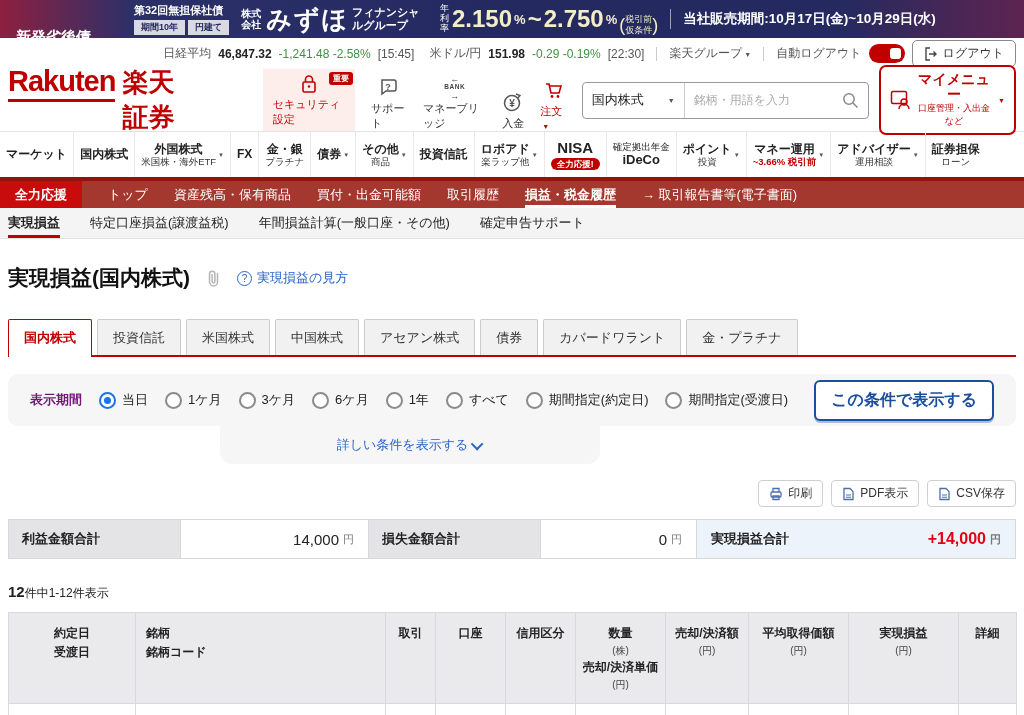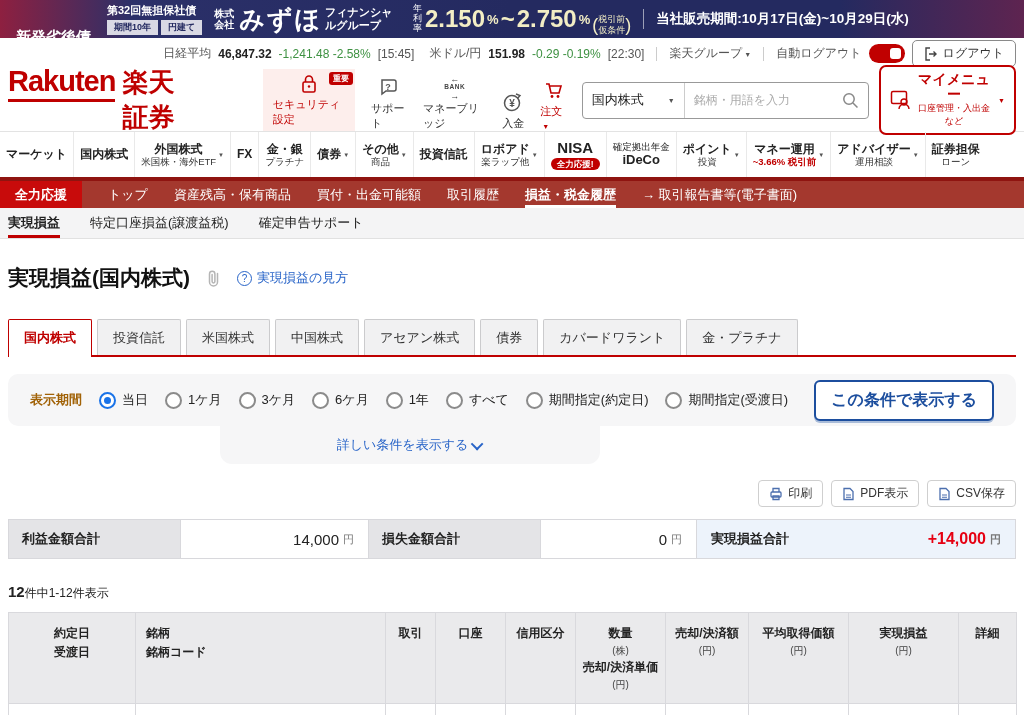--- a/index.html
+++ b/index.html
@@ -4,21 +4,21 @@
 <style>
   * { box-sizing: border-box; margin: 0; padding: 0; }
   html,body { width:1024px; height:715px; overflow:hidden; background:#fff;
     font-family:"Liberation Sans","DejaVu Sans",sans-serif; color:#333; }
   .page { width:1024px; height:715px; overflow:hidden; position:relative; }
 
   
   .ad-banner { height:38px; display:flex; align-items:center; gap:12px; padding:0 12px; color:#fff;
     background:linear-gradient(90deg,#8e2040 0%,#2b3069 13%,#242a60 50%,#242a60 82%,#5e2450 100%); }
   .ad-badge { font-size:15px; font-weight:bold; border-bottom:2px solid #fff; padding:1px 4px 3px; white-space:nowrap;margin-top:40px; }
-  .ad-bond { display:flex; flex-direction:column; gap:2px; }
+  .ad-bond { display:flex; flex-direction:column; gap:2px;margin-left:27px; }
   .ad-bond-name { font-size:11px; font-weight:bold; white-space:nowrap; }
   .ad-bond-tags { display:flex; gap:3px; }
   .ad-bond-tags span { background:#d9d9e4; color:#242a60; font-size:9px; font-weight:bold; padding:1px 7px; }
   .ad-issuer { display:flex; align-items:center; gap:3px; font-weight:bold; }
   .ad-kk { font-size:10px; width:22px; line-height:1.15; }
   .ad-mizuho { font-size:25px; letter-spacing:2px; white-space:nowrap; }
   .ad-fg { font-size:11px; width:76px; line-height:1.2; }
   .ad-rate { display:flex; align-items:center; gap:2px; color:#f3eec5; }
   .ad-rate-label { font-size:9px; width:10px; line-height:1.1; color:#fff; }
   .ad-rate-big { font-size:24px; font-weight:bold; white-space:nowrap; }
@@ -104,21 +104,21 @@
 
   
   .tabs { display:flex; gap:5px; border-bottom:2px solid #bf0000; margin-top:27px; padding-left:0; }
   .tab { background:#f1f1f2; border:1px solid #cbcbcd; border-bottom:none; border-radius:2px 2px 0 0;
     padding:9px 15px 8px; font-size:13px; color:#333; cursor:pointer; white-space:nowrap; }
   .tab.active { background:#fff; border-color:#bf0000; color:#bf0000; font-weight:bold; margin-bottom:-2px; padding-bottom:10px; }
 
   
   .filter-panel { background:#f6f6f7; border-radius:10px; margin-top:17px; height:52px; display:flex;
     align-items:center; gap:17px; padding:0 22px; }
-  .filter-label { font-size:13px; font-weight:bold; color:#a16207; }
+  .filter-label { font-size:13px; font-weight:bold; color:#701a75; }
   .radio-opt { display:flex; align-items:center; gap:6px; font-size:13px; color:#222; cursor:pointer; white-space:nowrap; }
   .radio { width:17px; height:17px; border:2px solid #8b8b8b; border-radius:50%; background:#fff; position:relative; flex:none; }
   .radio.checked { border-color:#1a73e8; }
   .radio.checked::after { content:""; position:absolute; left:3px; top:3px; width:7px; height:7px; border-radius:50%; background:#1a73e8; }
   .submit-btn { margin-left:auto; background:#fff; border:2px solid #1c4e9e; color:#1c4e9e; font-weight:bold;
     font-size:16px; border-radius:6px; padding:8px 15px; cursor:pointer; box-shadow:0 2px 0 #a9bcd9; white-space:nowrap; }
   .filter-flap { width:380px; height:38px; margin-left:212px; background:#f6f6f7; border-radius:0 0 12px 12px;
     display:flex; align-items:center; justify-content:center; }
   .detail-link { color:#2864c8; font-size:13px; cursor:pointer; display:flex; align-items:center; gap:6px; }
   .chev-down { width:9px; height:9px; border-left:2px solid #2864c8; border-bottom:2px solid #2864c8;
@@ -397,20 +397,21 @@
     <span class="acct-link">資産残高・保有商品</span>
     <span class="acct-link">買付・出金可能額</span>
     <span class="acct-link">取引履歴</span>
     <span class="acct-link active">損益・税金履歴</span>
     <span class="acct-link">→ 取引報告書等(電子書面)</span>
   </div>
 
   <div class="sub-nav">
     <span class="sub-link active">実現損益</span>
     <span class="sub-link">特定口座損益(譲渡益税)</span>
+    <span class="sub-link">年間損益計算(一般口座・その他)</span>
     <span class="sub-link">確定申告サポート</span>
   </div>
 
   <div class="content">
 
     <div class="title-row">
       <span class="page-title">実現損益(国内株式)</span>
       <svg width="17" height="19" viewBox="0 0 17 19">
         <path d="M12.5 4.5 v8.5 a4 4 0 0 1 -8 0 V5 a2.7 2.7 0 0 1 5.4 0 v7.5 a1.4 1.4 0 0 1 -2.8 0 V5.5" fill="none" stroke="#b5b5b5" stroke-width="1.5" stroke-linecap="round"></path>
       </svg>

